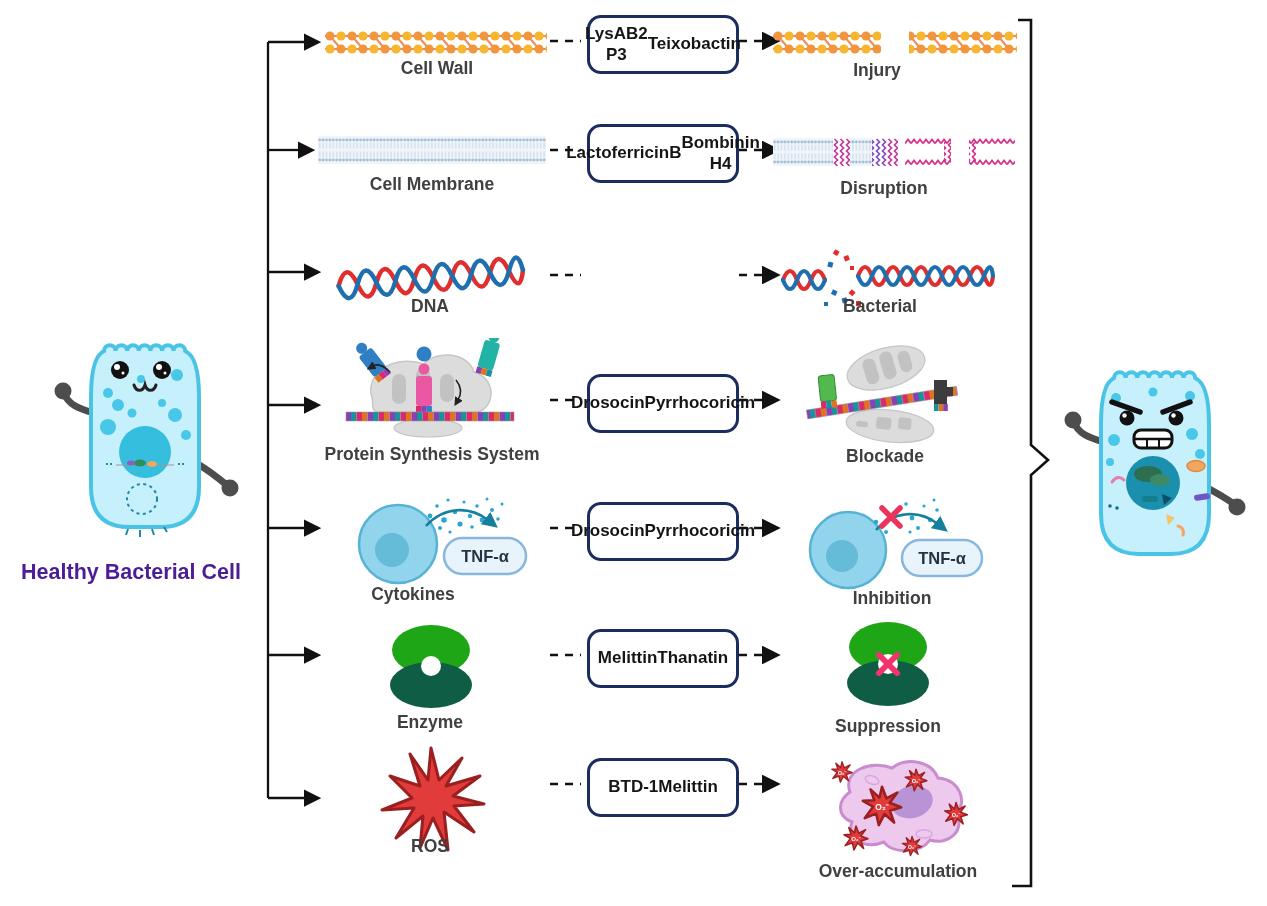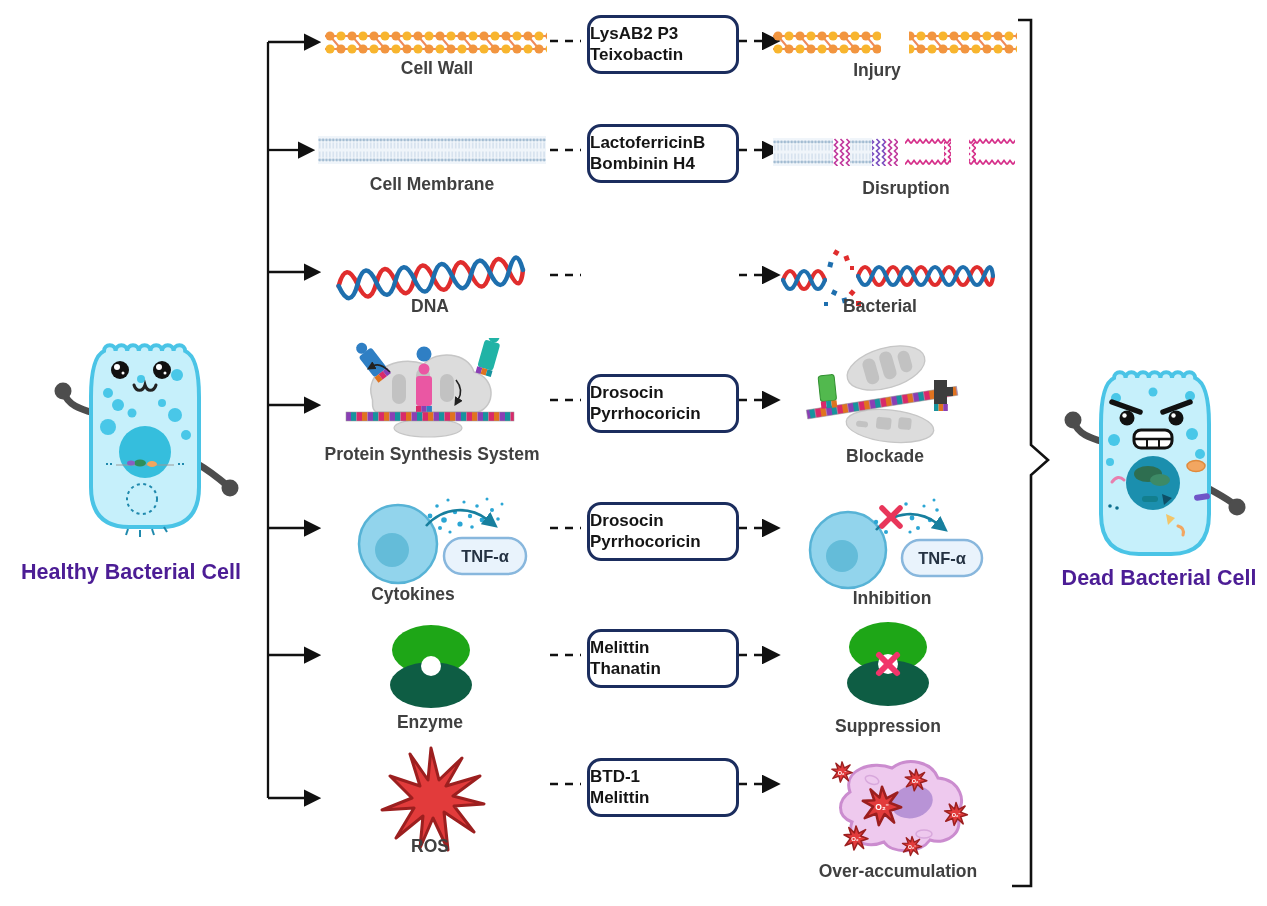--- a/index.html
+++ b/index.html
@@ -4,22 +4,22 @@
 <style>
   html,body{margin:0;padding:0;background:#fff;}
   #canvas{position:relative;width:1267px;height:906px;background:#fff;overflow:hidden;
           font-family:"Liberation Sans",sans-serif;}
   .icon{position:absolute;}
   .lbl{position:absolute;transform:translateX(-50%);font-weight:bold;font-size:17.5px;
        color:#404040;white-space:nowrap;}
   .title{position:absolute;transform:translateX(-50%);font-weight:bold;font-size:21.5px;
        color:#4c1d95;white-space:nowrap;}
   .pbox{position:absolute;left:587px;width:146px;height:53px;border:3px solid #1b2d5e;
-        border-radius:14px;background:#fff;display:flex;flex-direction:column;
-        align-items:flex-start;justify-content:center;font-weight:bold;font-size:17px;
+        border-radius:14px;background:#fff;display:flex;flex-direction:row;
+        align-items:center;justify-content:center;font-weight:bold;font-size:17px;
         line-height:1.22;color:#151515;text-align:center;}
   svg{display:block;}
 </style>
 </head>
 <body>
 
 <div id="canvas">
 
   <svg class="icon" style="left:0;top:0" width="1267" height="906" pointer-events="none">
     <defs>
@@ -157,21 +157,21 @@
     <rect x="77" width="22" height="28" fill="url(#memR)"></rect>
     <rect x="99" width="13" height="28" fill="url(#zigVp)"></rect>
     <rect x="112" width="13" height="28" fill="url(#zigVm)"></rect>
     <rect x="132" y="0" width="46" height="7" fill="url(#zigH)"></rect>
     <rect x="132" y="21" width="46" height="7" fill="url(#zigH)"></rect>
     <rect x="171" y="4" width="7" height="20" fill="url(#zigVk)"></rect>
     <rect x="196" y="0" width="46" height="7" fill="url(#zigH)"></rect>
     <rect x="196" y="21" width="46" height="7" fill="url(#zigH)"></rect>
     <rect x="196" y="4" width="7" height="20" fill="url(#zigVk)"></rect>
   </svg>
-  <div class="lbl" style="left:906px;top:178px">Disruption</div>
+  <div class="lbl" style="left:884px;top:178px">Disruption</div>
 
   <svg class="icon" style="left:333px;top:246px" width="195" height="58">
     <g transform="rotate(-5 97 29)" stroke-linecap="round" fill="none">
       <path d="M5,32 Q14.5,6 24,32 T43,32 T62,32 T81,32 T100,32 T119,32 T138,32 T157,32 T176,32 T190,32" stroke="#e02d2d" stroke-width="4.5"></path>
       <path d="M5,32 Q14.5,58 24,32 T43,32 T62,32 T81,32 T100,32 T119,32 T138,32 T157,32 T176,32 T190,32" stroke="#1e6fae" stroke-width="4.5"></path>
     </g>
   </svg>
   <div class="lbl" style="left:430px;top:296px">DNA</div>
 
   <svg class="icon" style="left:778px;top:246px" width="220" height="62">
@@ -494,15 +494,14 @@
     <g>
       <ellipse cx="146" cy="104" rx="9" ry="5.5" fill="#f2a661" stroke="#e08a3c" stroke-width="1.5"></ellipse>
       <rect x="144" y="132" width="16" height="6" rx="3" fill="#6f55c8" transform="rotate(-8 152 135)"></rect>
       <path d="M62,120 q6,-8 12,-2" stroke="#e87fae" stroke-width="3" fill="none" stroke-linecap="round"></path>
       <path d="M116,152 l9,4 -7,7 z" fill="#f2c569"></path>
       <path d="M128,164 q7,2 5,9" stroke="#f2a661" stroke-width="3" fill="none" stroke-linecap="round"></path>
       <circle cx="60" cy="144" r="1.8" fill="#0e6e8e"></circle>
         <circle cx="67" cy="146" r="1.8" fill="#0e6e8e"></circle>
     </g>
   </svg>
-  <div class="title" style="left:1159px;top:566px">Dead Bacterial Cell</div>
 
 </div>
 
 </body></html>

